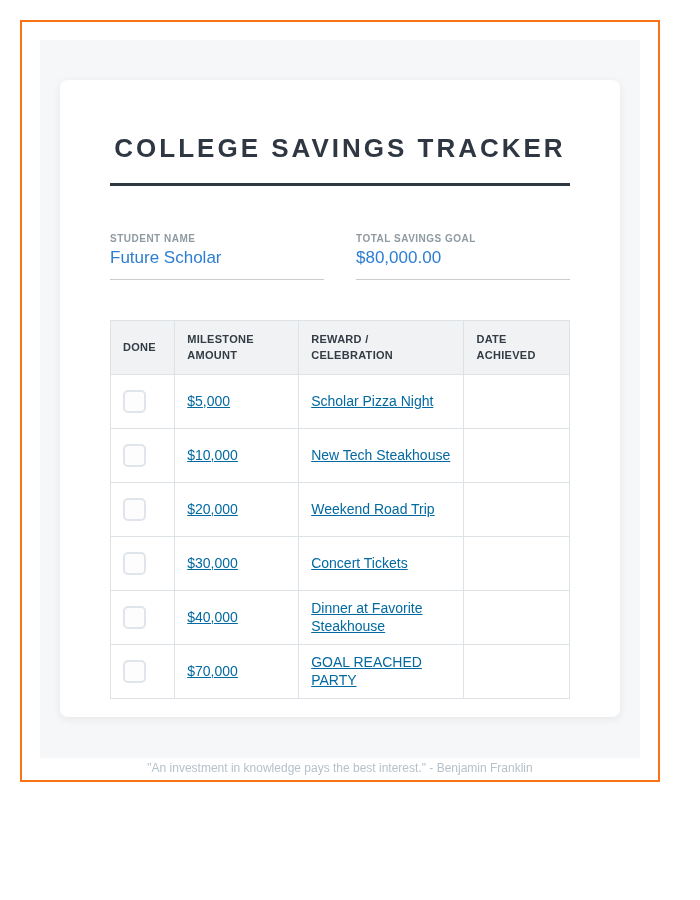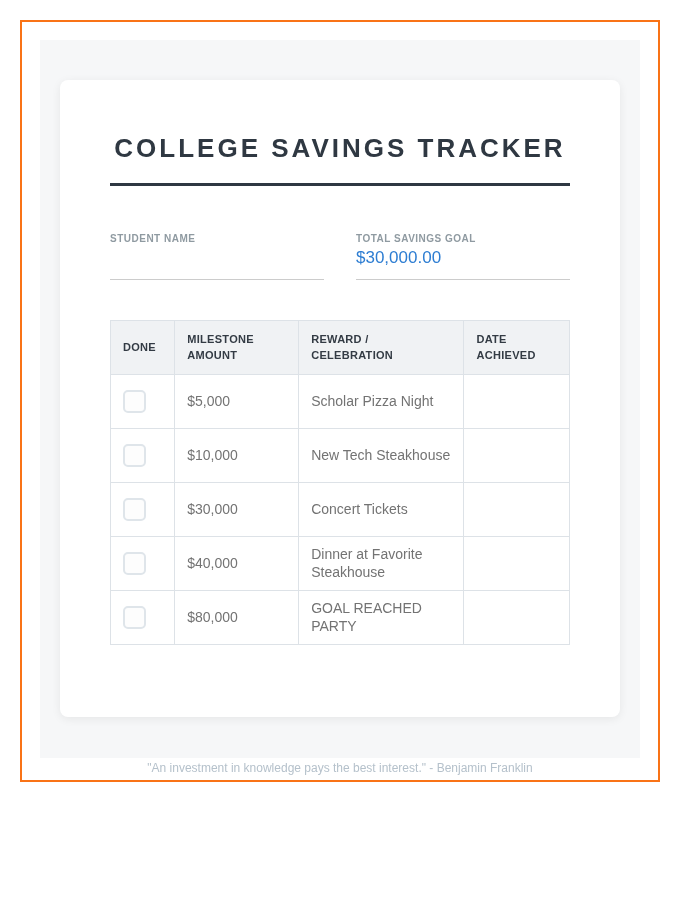--- a/index.html
+++ b/index.html
@@ -83,25 +83,26 @@
     font-weight: bold;
     letter-spacing: 0.3px;
     color: #333b44;
     text-transform: uppercase;
     padding: 9px 12px;
     height: 54px;
     line-height: 1.4;
   }
   table.milestones td {
     font-size: 14px;
-    color: #737373;
+    color: #0369a1;
     padding: 9px 12px;
     height: 54px;
     line-height: 1.25;
     background: #ffffff;
+    text-decoration: underline;
   }
   .col-done { width: 14%; }
   .col-amount { width: 27%; }
   .col-reward { width: 36%; }
   .col-date { width: 23%; }
 
   td.done-cell { text-align: center; }
   .checkbox {
     display: inline-block;
     width: 23px; height: 23px;
@@ -125,24 +126,25 @@
 <div class="sheet">
   <div class="canvas">
     <div class="card">
 
       <div class="title">COLLEGE SAVINGS TRACKER</div>
       <div class="title-divider"></div>
 
       <div class="fields">
         <div class="field">
           <div class="field-label">STUDENT NAME</div>
+          <div class="field-value">Future Scholar</div>
         </div>
         <div class="field">
           <div class="field-label">TOTAL SAVINGS GOAL</div>
-          <div class="field-value">$30,000.00</div>
+          <div class="field-value">$80,000.00</div>
         </div>
       </div>
 
       <table class="milestones">
         <colgroup>
           <col class="col-done">
             <col class="col-amount">
             <col class="col-reward">
             <col class="col-date">
         </colgroup>
@@ -162,33 +164,39 @@
             <td></td>
           </tr>
           <tr>
             <td class="done-cell"><span class="checkbox"></span></td>
             <td>$10,000</td>
             <td>New Tech Steakhouse</td>
             <td></td>
           </tr>
           <tr>
             <td class="done-cell"><span class="checkbox"></span></td>
+            <td>$20,000</td>
+            <td>Weekend Road Trip</td>
+            <td></td>
+          </tr>
+          <tr>
+            <td class="done-cell"><span class="checkbox"></span></td>
             <td>$30,000</td>
             <td>Concert Tickets</td>
             <td></td>
           </tr>
           <tr>
             <td class="done-cell"><span class="checkbox"></span></td>
             <td>$40,000</td>
             <td>Dinner at Favorite Steakhouse</td>
             <td></td>
           </tr>
           <tr>
             <td class="done-cell"><span class="checkbox"></span></td>
-            <td>$80,000</td>
+            <td>$70,000</td>
             <td>GOAL REACHED PARTY</td>
             <td></td>
           </tr>
         </tbody>
       </table>
 
     </div>
   </div>
   <div class="quote">"An investment in knowledge pays the best interest." - Benjamin Franklin</div>
 </div>

